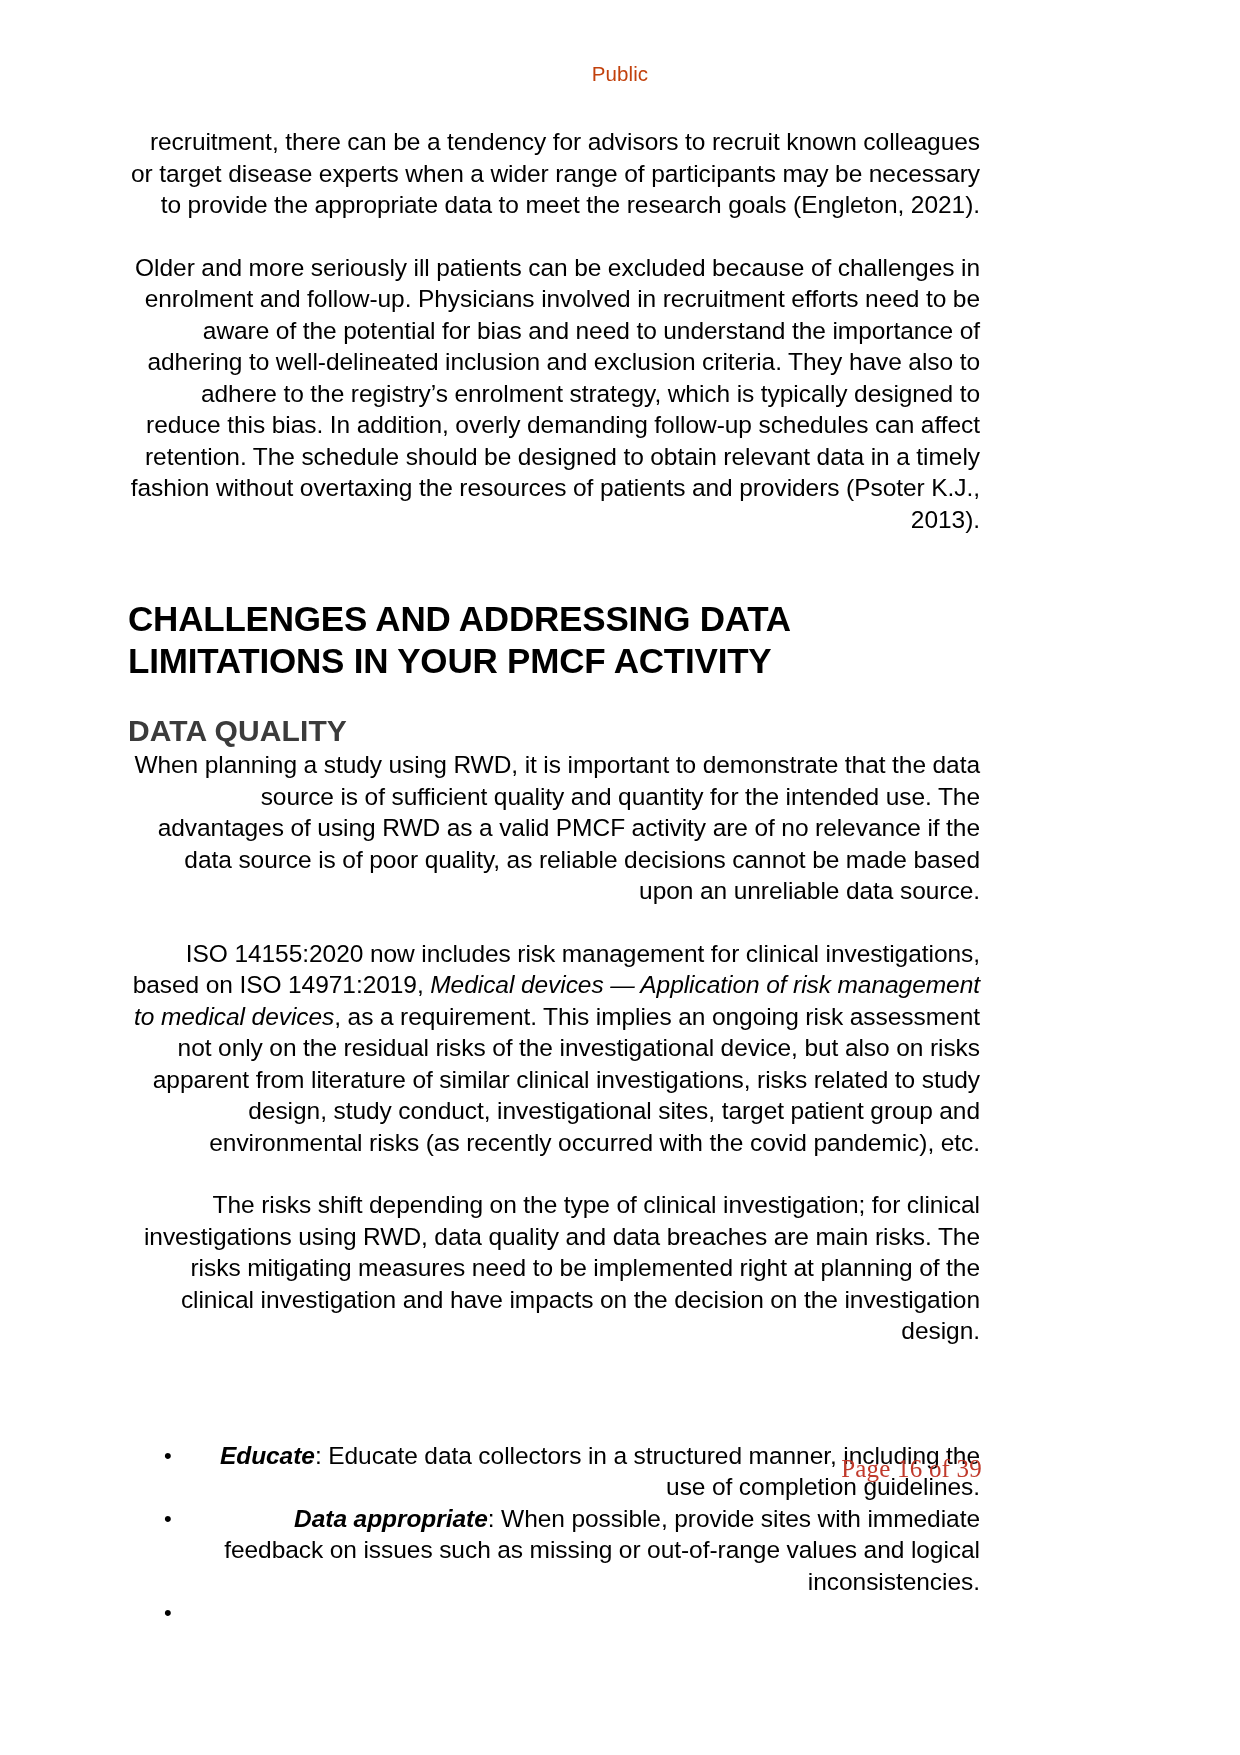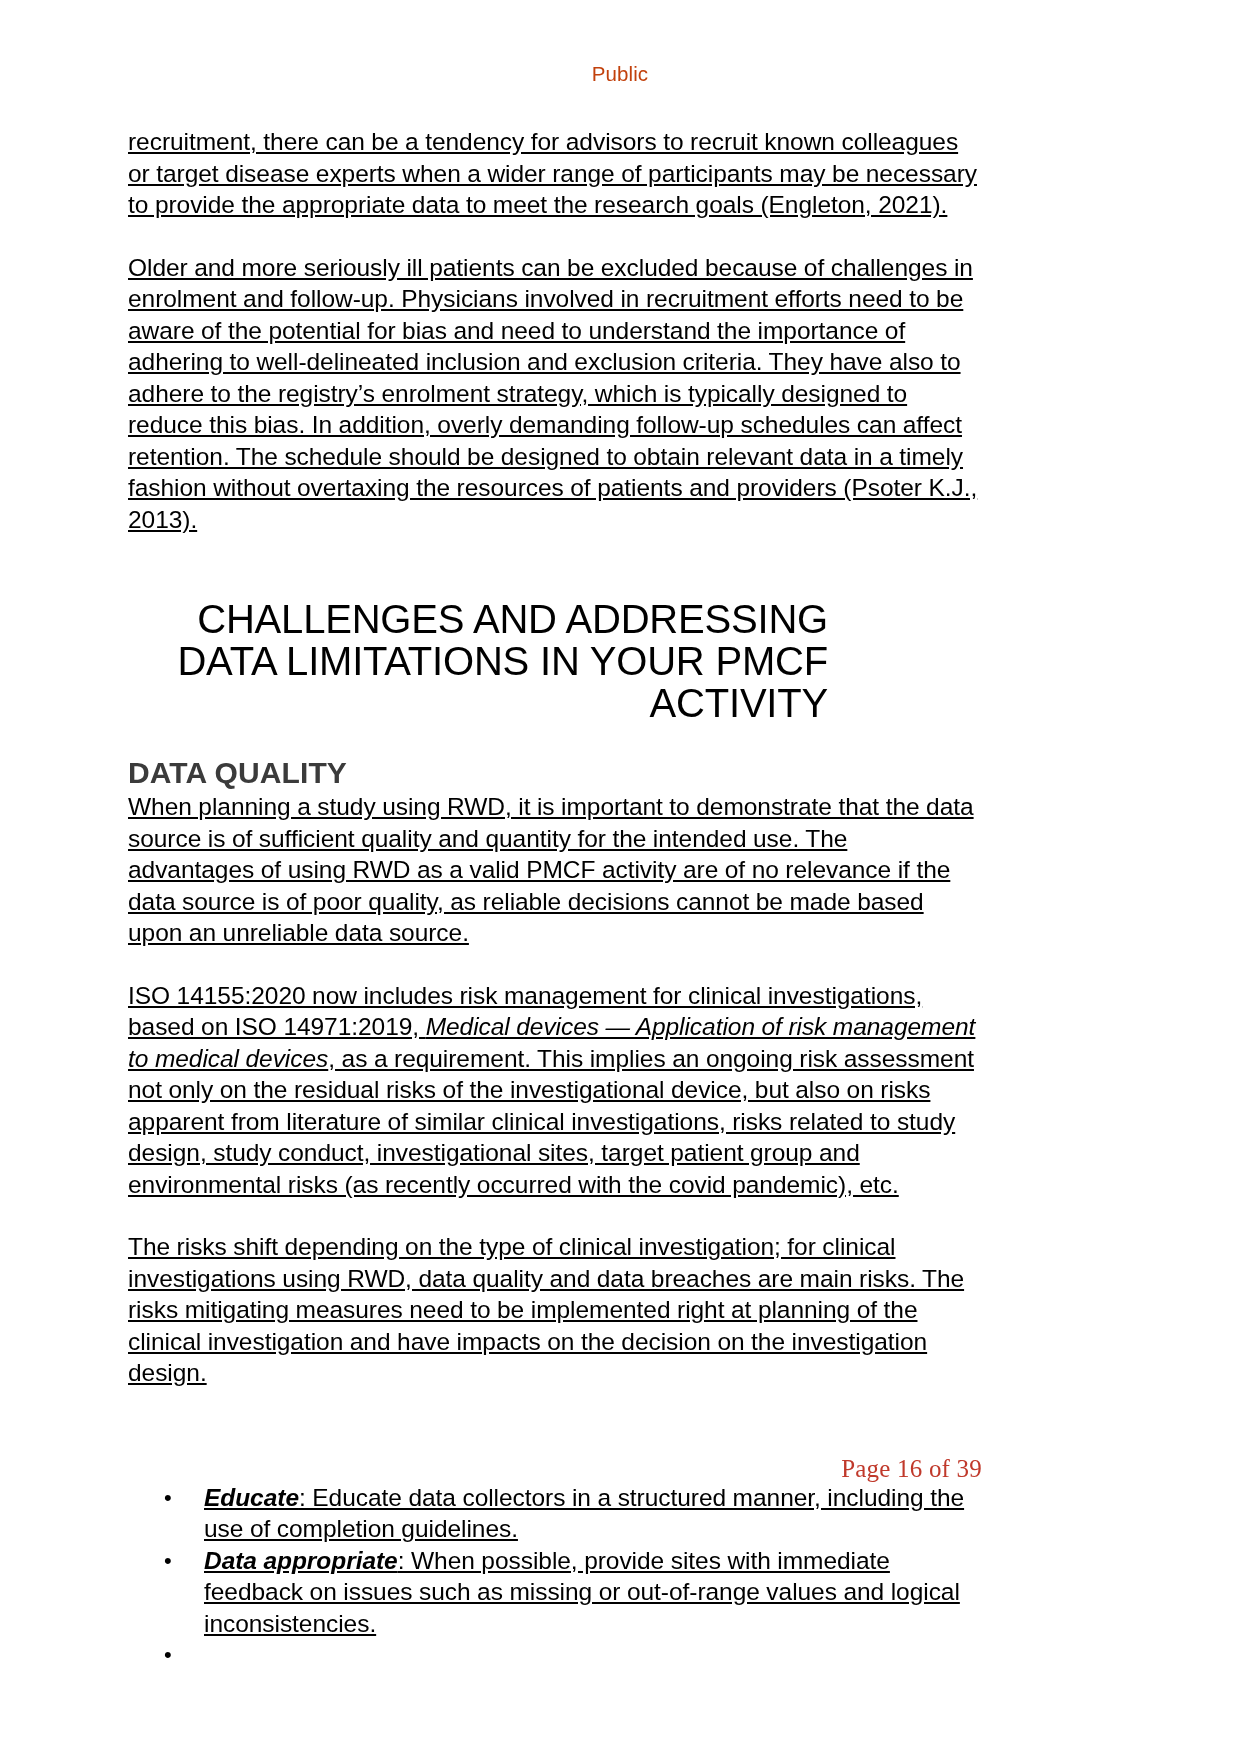--- a/index.html
+++ b/index.html
@@ -42,45 +42,43 @@
     width: 852px;
   }
 
   
   p.body, ul.bullets li {
     font-size: 24.5px;
     line-height: 31.5px;
     margin: 0;
     letter-spacing: -0.05px;
     font-stretch: condensed;
-    text-align: left;
+    text-align: right;
     word-spacing: -0.2px;
-    text-decoration: underline;
   }
 
   p.body { margin-bottom: 0; }
 
   .gap-sm { height: 31px; }
   .gap-lg { height: 63px; }
 
   .strong { font-weight: bold; }
   .ital { font-style: italic; }
   .bolditalic { font-weight: bold; font-style: italic; }
 
   
   h1.doc-h1 {
-    font-size: 40px;
+    font-size: 35px;
     line-height: 42px;
-    font-weight: normal;
+    font-weight: bold;
     margin: 0;
     color: #000000;
     letter-spacing: -0.2px;
     font-stretch: condensed;
     max-width: 700px;
-    text-align: right;
   }
 
   
   h2.doc-h2 {
     font-size: 30px;
     line-height: 36px;
     font-weight: bold;
     margin: 0;
     color: #3b3b3b;
     letter-spacing: 0.1px;

